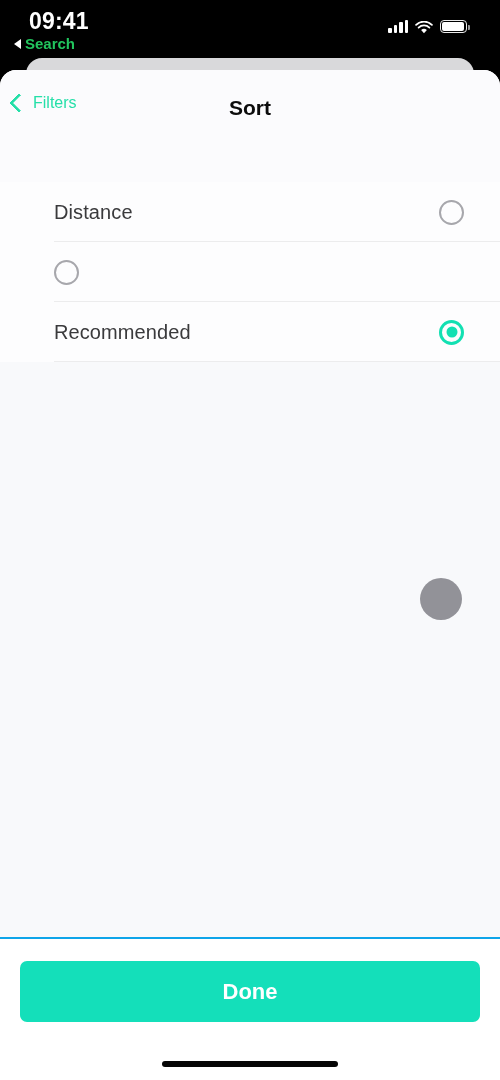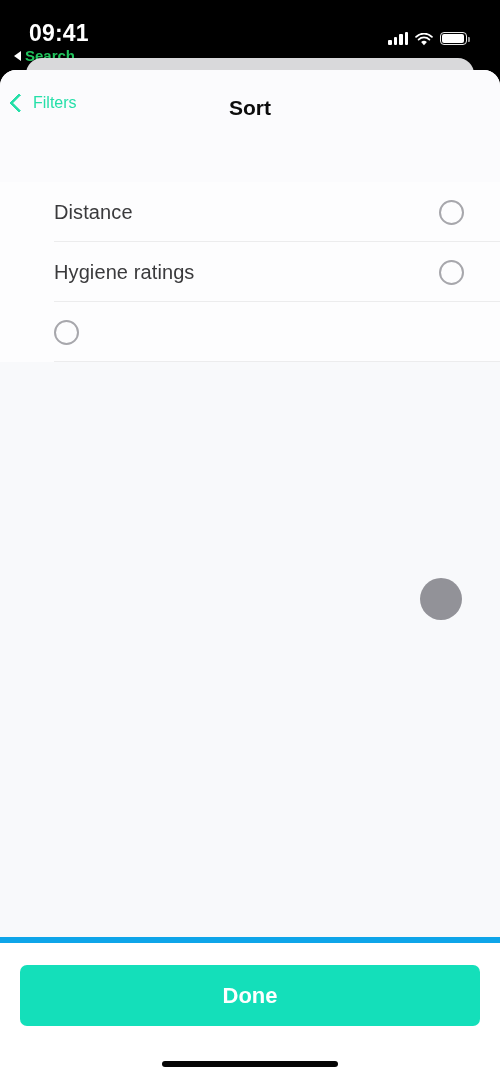--- a/index.html
+++ b/index.html
@@ -6,21 +6,21 @@
   html, body {
     width:500px; height:1080px;
     background:#000;
     font-family:"Liberation Sans", sans-serif;
     -webkit-font-smoothing:antialiased;
     overflow:hidden;
   }
   #screen { position:relative; width:500px; height:1080px; background:#000; }
 
   
-  .statusbar { position:absolute; top:12px; left:0; width:484px; height:58px; background:#000; }
+  .statusbar { position:absolute; top:0; left:0; width:484px; height:58px; background:#000; }
   .sb-time {
     position:absolute; left:29px; top:8px;
     color:#fff; font-size:23px; font-weight:bold; letter-spacing:0.2px;
   }
   .sb-back {
     position:absolute; left:14px; top:35px;
     color:#22c55e; font-size:15px; font-weight:bold;
     display:flex; align-items:center; gap:4px;
   }
   .sb-back .tri {
@@ -98,21 +98,21 @@
 
   
   .cursor {
     position:absolute; left:420px; top:578px; width:42px; height:42px;
     border-radius:50%; background:#929298;
   }
 
   
   .bottombar {
     position:absolute; left:0; right:0; bottom:0; height:143px;
-    background:#ffffff; border-top:6px solid #0ea5e9;
+    background:#ffffff; border-top:2px solid #0ea5e9;
   }
   .done-btn {
     position:absolute; left:20px; right:20px; top:22px; height:61px;
     background:#14dfba; border:none; border-radius:7px; cursor:pointer;
     color:#fff; font-size:22px; font-weight:bold; font-family:inherit;
     display:flex; align-items:center; justify-content:center;
   }
   .home-indicator {
     position:absolute; left:50%; transform:translateX(-50%); bottom:13px;
     width:176px; height:6px; border-radius:3px; background:#050505;
@@ -161,24 +161,20 @@
       <div class="nav-title">Sort</div>
     </div>
 
     <div class="options">
 
       <div class="opt">
         <span class="opt-label">Distance</span>
         <span class="radio"></span>
       </div>
 
-      <div class="opt">
-        <span class="opt-label">Hygiene ratings</span>
-        <span class="radio"></span>
-      </div>
 
       <div class="opt">
         <span class="radio"></span>
       </div>
 
       <div class="opt">
         <span class="opt-label">Recommended</span>
         <span class="radio on"></span>
       </div>
 

